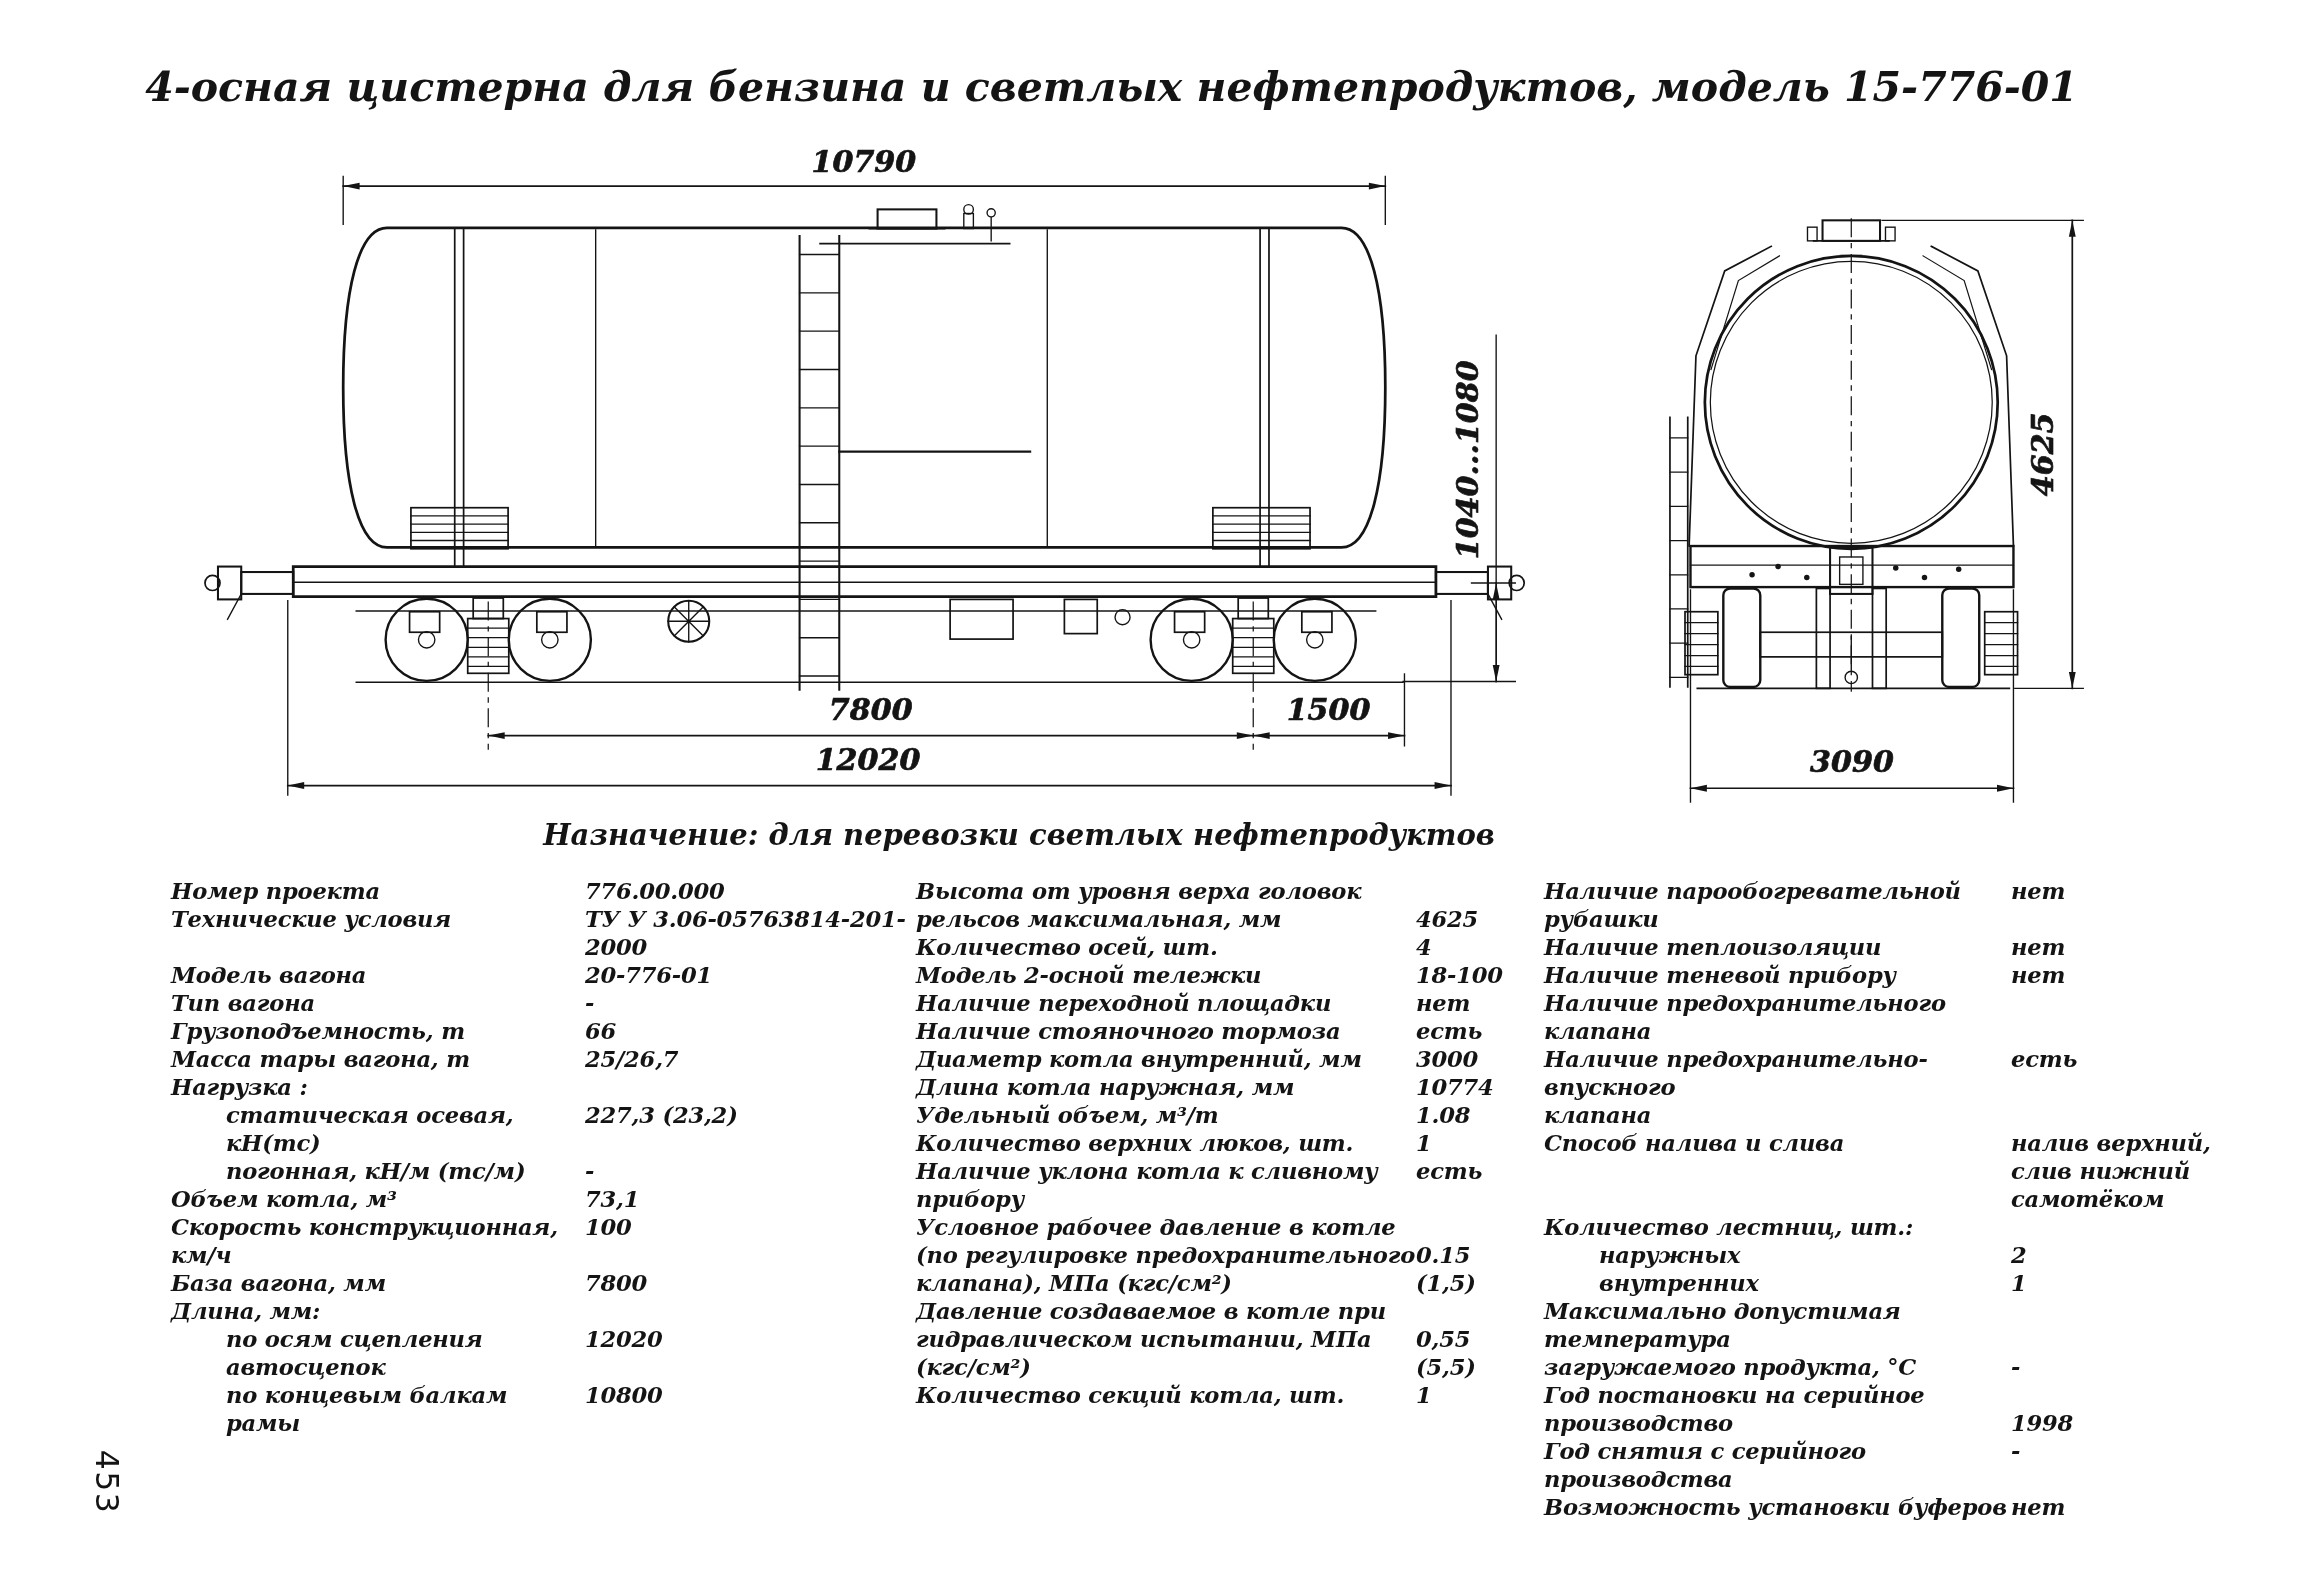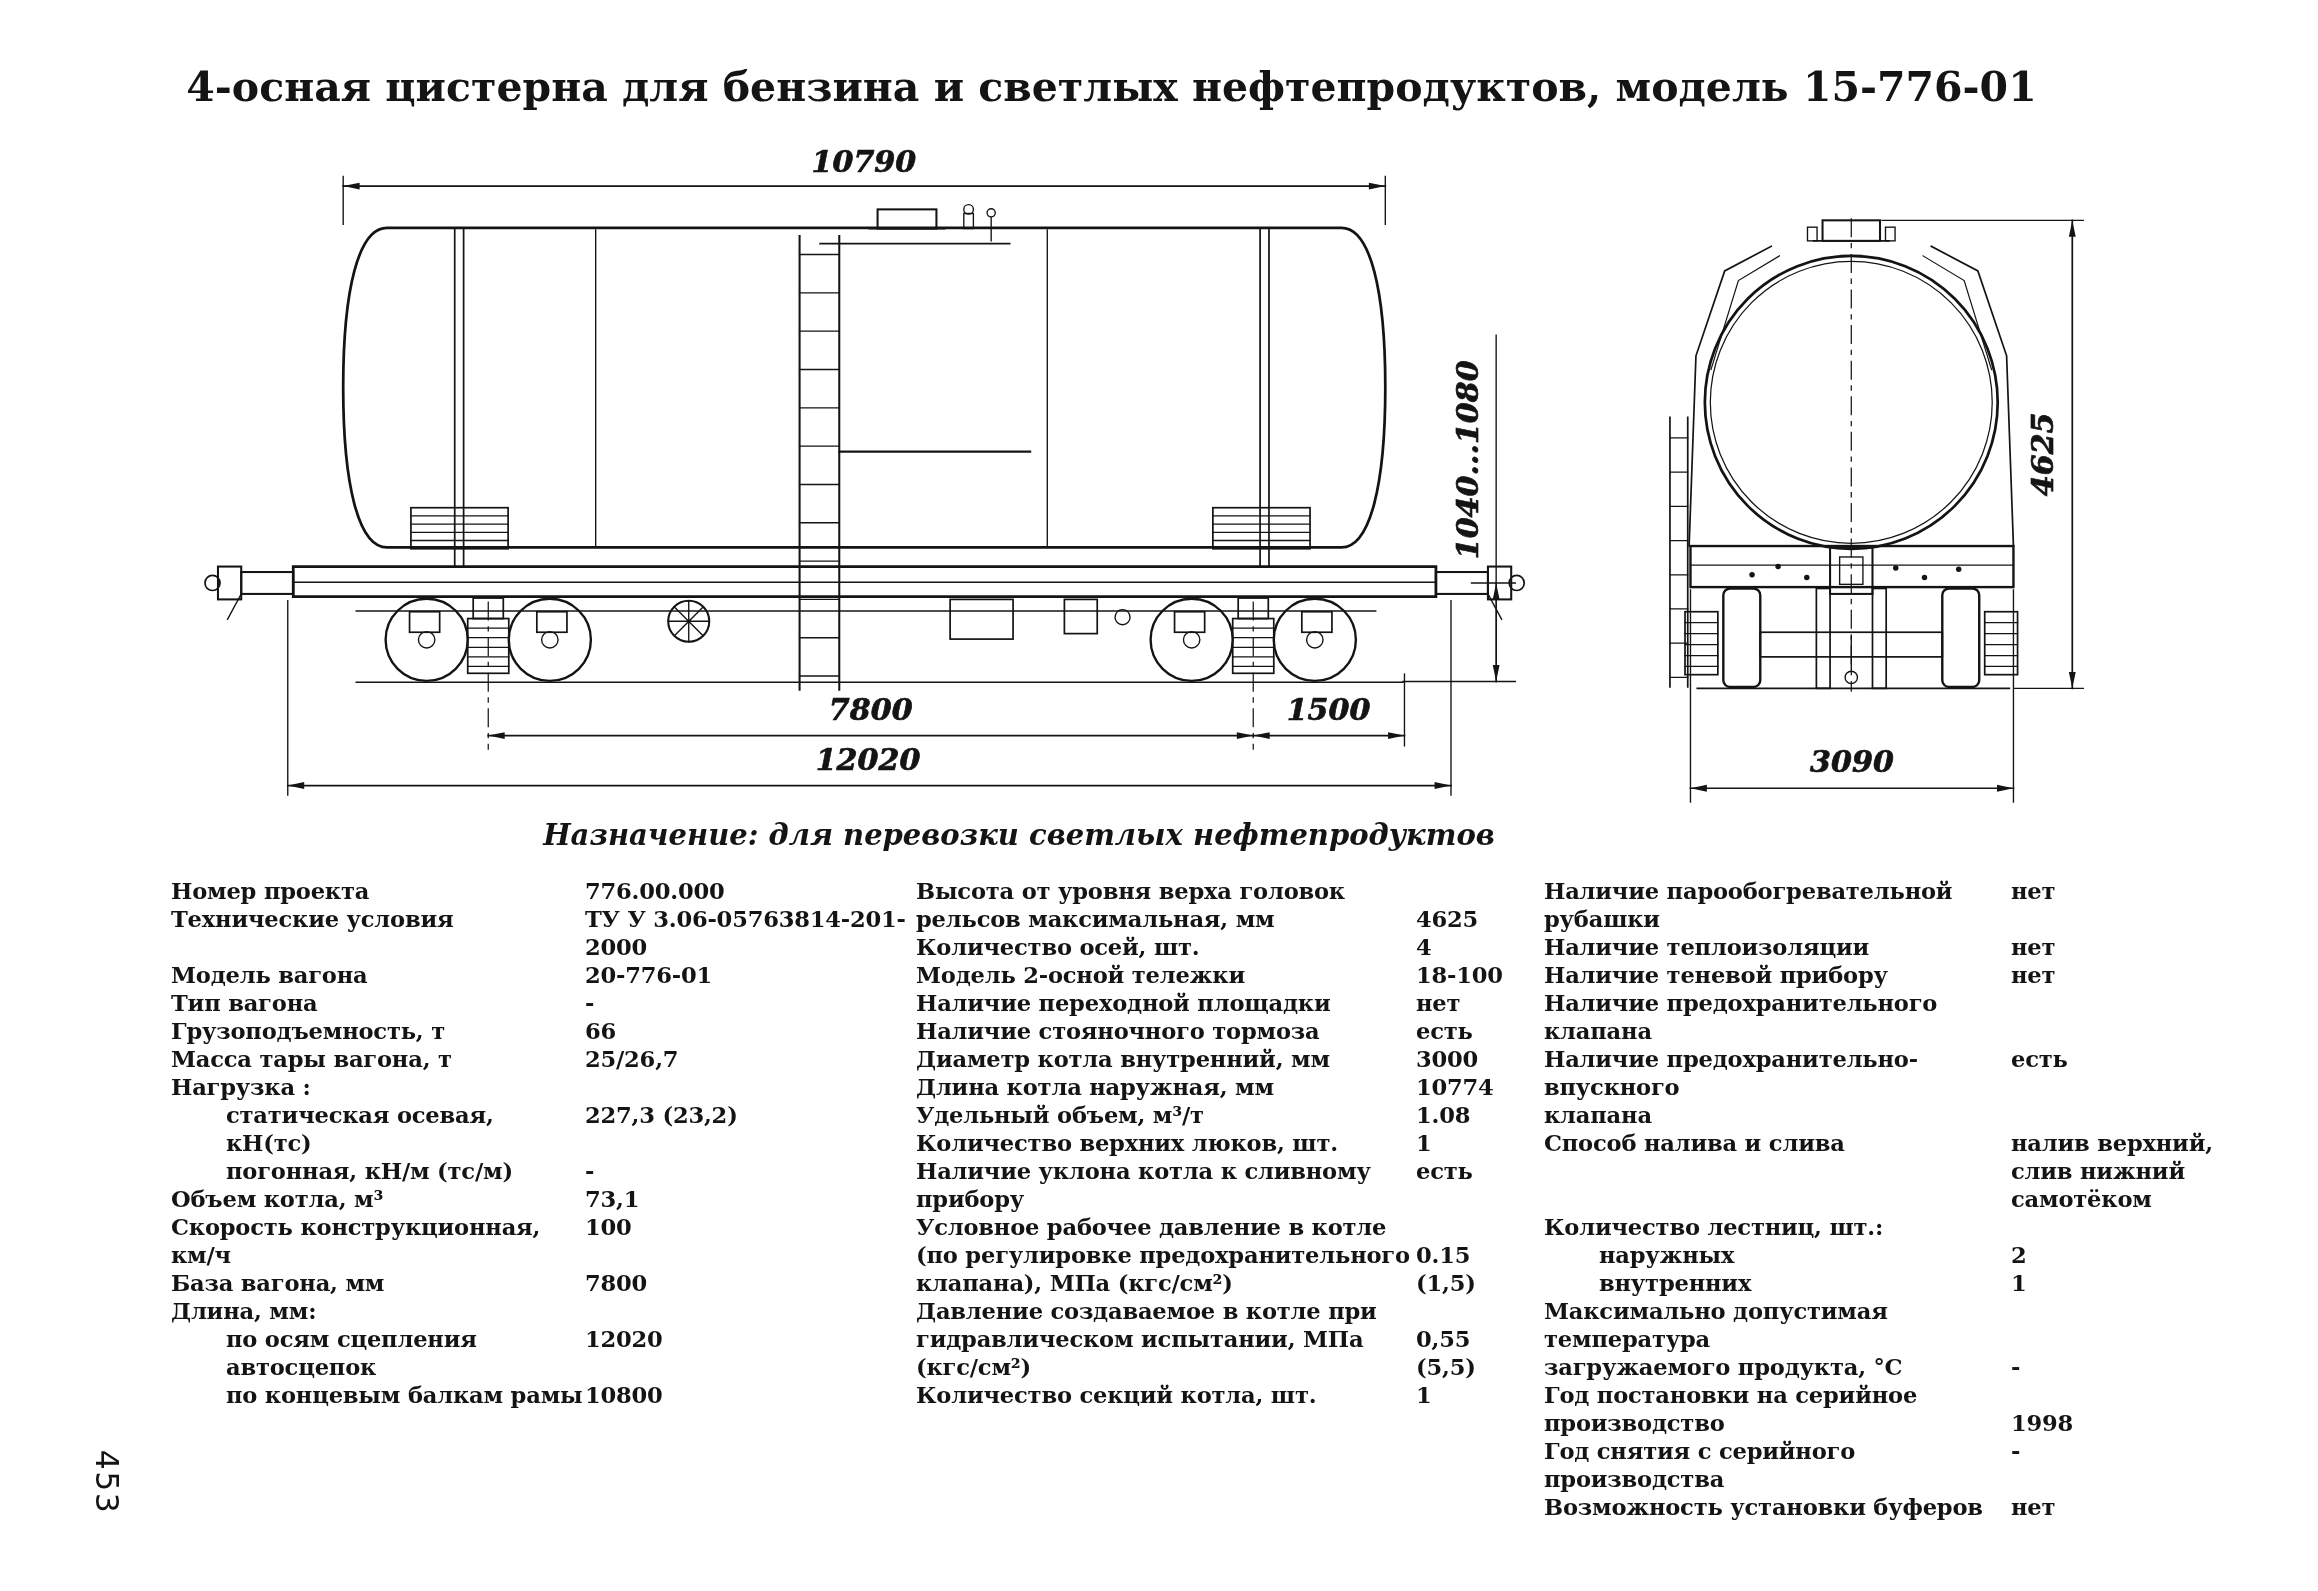--- a/index.html
+++ b/index.html
@@ -7,38 +7,38 @@
     width:2319px; height:1591px;
     background:#ffffff;
     position:relative;
     overflow:hidden;
     font-family:"DejaVu Serif", serif;
     color:#141414;
   }
   .title {
     position:absolute; top:63px; left:0; width:2223px;
     text-align:center;
-    font-size:41px; font-weight:bold; 
+    font-size:41px; font-weight:bold; font-style:italic;
     white-space:nowrap;
   }
   .purpose {
     position:absolute; top:818px; left:0; width:2038px;
     text-align:center;
     font-size:29px; font-weight:bold; font-style:italic;
   }
   svg.drawing { position:absolute; top:0; left:0; }
   svg text.dim {
     font-family:"DejaVu Serif", serif;
     font-style:italic; font-weight:bold;
     font-size:44px; fill:#141414;
   }
   .spec-col {
     position:absolute; top:877px;
     font-size:22.6px; line-height:28px;
-    font-weight:bold; 
+    font-weight:bold; font-style:italic;
     letter-spacing:-0.2px;
   }
   .col-left   { left:171px;  width:736px; --labelw:414px; }
   .col-middle { left:916px; width:619px;  --labelw:500px; }
   .col-right  { left:1544px; width:729px; --labelw:467px; }
   .spec-row { display:flex; align-items:flex-start; }
   .spec-row.v-last { align-items:flex-end; }
   .spec-label {
     flex:0 0 var(--labelw);
     box-sizing:border-box;

